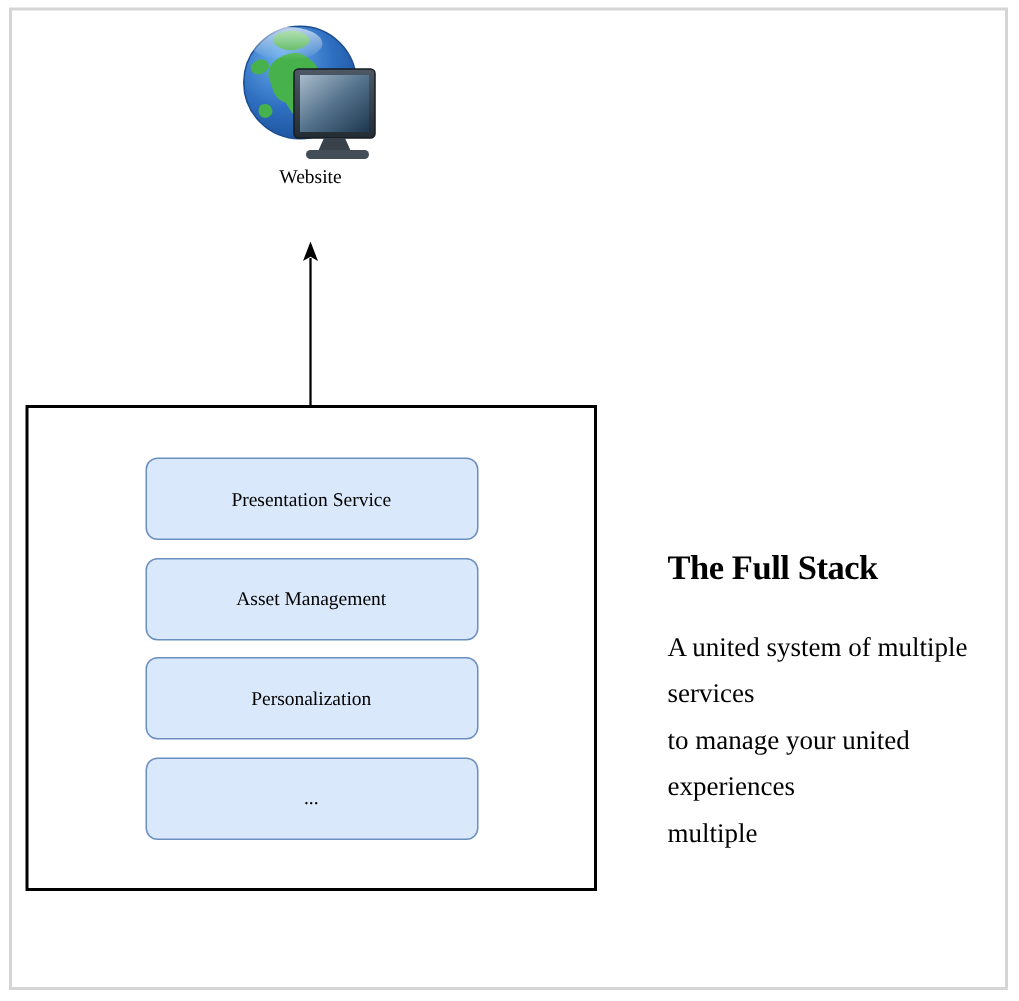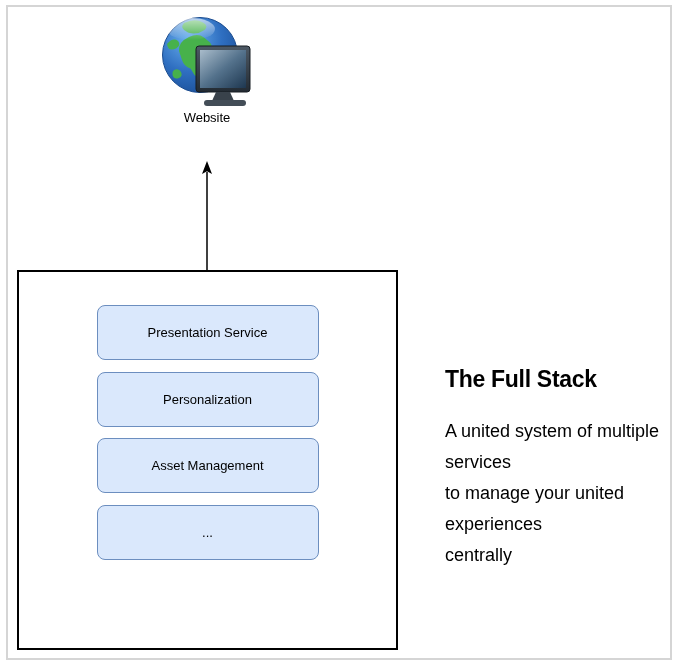--- a/index.html
+++ b/index.html
@@ -1,31 +1,31 @@
 <!DOCTYPE html>
 <html style="--service_fill: #dae8fc; --service_border: #6c8ebf; --container_border: #000000; --page_frame: #d5d5d5; --arrow: #000000; --text: #000000; --globe_ocean: #2f6fc1; --globe_land: #47b14b; --monitor_body: #333d47;"><head>
 <meta charset="utf-8">
 <style>
   html,body{margin:0;padding:0;background:#fff;}
   .page{
     position:relative;width:679px;height:667px;background:#fff;overflow:hidden;
-    font-family:Liberation Sans, sans-serif;color:var(--text,#000);
+    font-family:Liberation Serif, serif;color:var(--text,#000);
   }
   .frame{
     position:absolute;left:6px;top:5px;width:666px;height:655px;
     border:2px solid var(--page_frame,#d5d5d5);box-sizing:border-box;pointer-events:none;
   }
   .website-icon{position:absolute;left:160px;top:14px;width:94px;height:94px;}
   .website-label{
     position:absolute;left:157px;top:110px;width:100px;text-align:center;
     font-size:13px;line-height:16px;color:var(--text,#000);
   }
   .arrow{position:absolute;left:199px;top:160px;width:16px;height:112px;}
   .stack-container{
-    position:absolute;left:17px;top:270px;width:381px;height:380px;
+    position:absolute;left:17px;top:270px;width:381px;height:324px;
     border:2px solid var(--container_border,#000);box-sizing:border-box;background:#fff;
     display:flex;flex-direction:column;align-items:center;padding-top:33px;gap:11.5px;
   }
   .service-box{
     width:222px;height:55px;box-sizing:border-box;
     background:var(--service_fill,#dae8fc);
     border:1px solid var(--service_border,#6c8ebf);
     border-radius:8px;
     display:flex;align-items:center;justify-content:center;
     font-size:13px;color:var(--text,#000);text-align:center;
@@ -87,32 +87,32 @@
   <svg class="arrow" viewBox="0 0 16 112" xmlns="http://www.w3.org/2000/svg" aria-hidden="true">
     <line x1="8" y1="112" x2="8" y2="12" stroke="#000" stroke-width="1.5"></line>
     <path d="M8 1 L13 14 L8 11.2 L3 14 Z" fill="#000"></path>
   </svg>
 
   <div class="stack-container">
     <div class="service-box">
       <span>Presentation Service</span>
     </div>
     <div class="service-box">
-      <span>Personalization</span>
+      <span>Asset Management</span>
     </div>
     <div class="service-box">
-      <span>Asset Management</span>
+      <span>Personalization</span>
     </div>
     <div class="service-box">
       <span>...</span>
     </div>
   </div>
 
   <div class="description">
     <h1>The Full Stack</h1>
     <div class="body">
       <p>A united system of multiple services</p>
       <p>to manage your united experiences</p>
-      <p>centrally</p>
+      <p>multiple</p>
     </div>
   </div>
 
 </div>
 
 </body></html>

